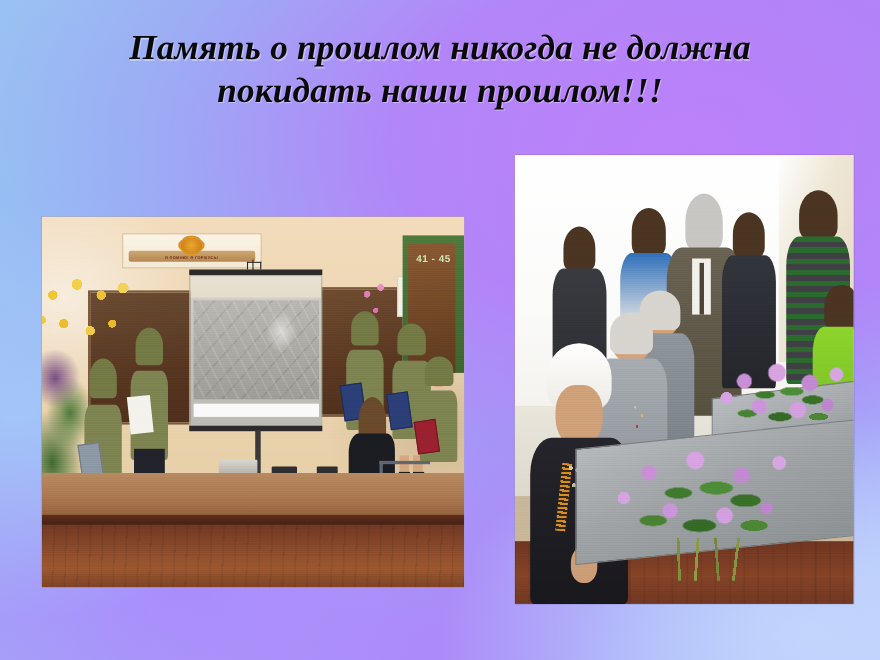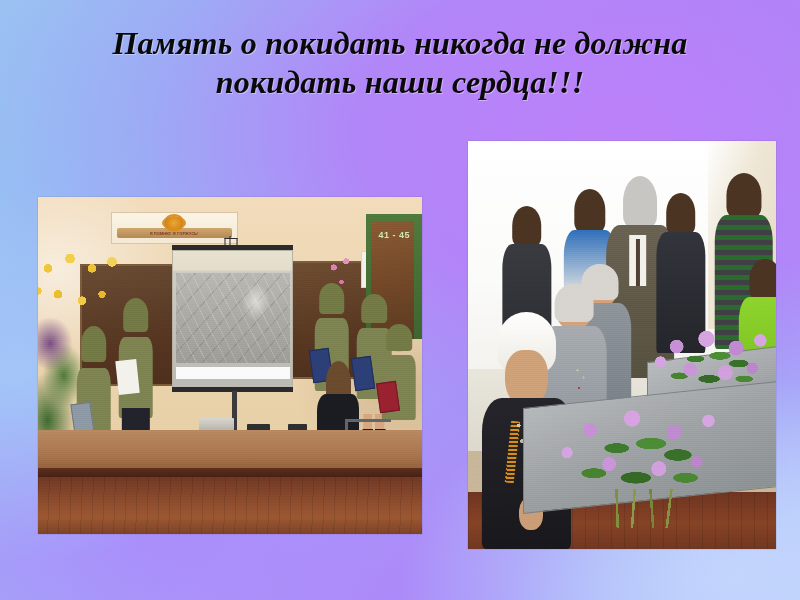--- a/index.html
+++ b/index.html
@@ -517,22 +517,22 @@
 </style>
 </head>
 <body>
 
 <div id="slide">
 
   <div class="bg-base"></div>
   <div class="bg-soft"></div>
 
   <div id="title-block">
-    <span class="title-line">Память о покидать никогда не должна</span>
-    <span class="title-line">покидать наши сердца!!!</span>
+    <span class="title-line">Память о прошлом никогда не должна</span>
+    <span class="title-line">покидать наши прошлом!!!</span>
   </div>
 
   <div class="photo" id="photo-left">
     <div class="scene">
 
       <div class="lp-wall"></div>
       <div class="lp-wall-shade"></div>
       <div class="lp-board"></div>
       <div class="lp-board2"></div>
 

